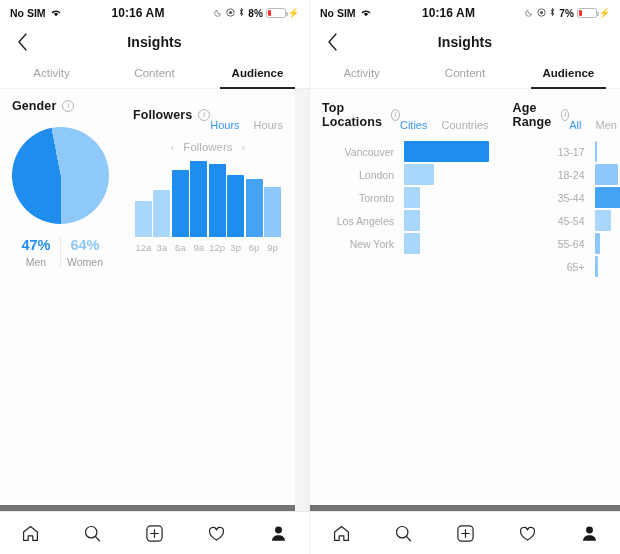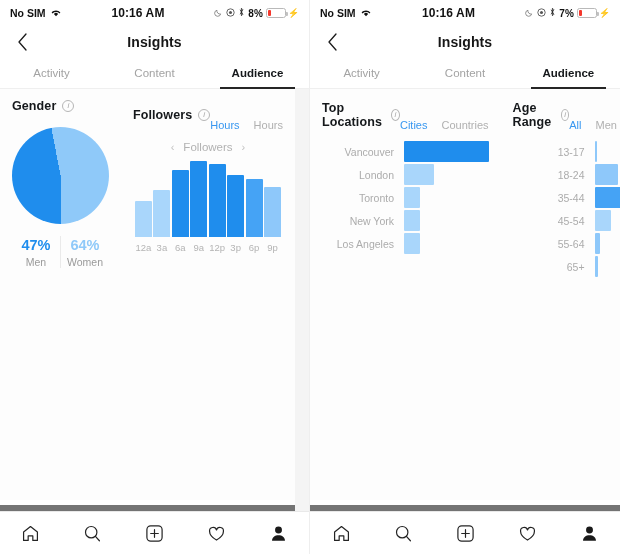--- a/index.html
+++ b/index.html
@@ -347,27 +347,27 @@
                 <div class="hrow-bar" style="width: 36%; background: rgb(169, 214, 251);"></div>
               </div>
             </div>
             <div class="hrow">
               <div class="hrow-lbl">Toronto</div>
               <div class="hrow-track">
                 <div class="hrow-bar" style="width: 19%; background: rgb(169, 214, 251);"></div>
               </div>
             </div>
             <div class="hrow">
+              <div class="hrow-lbl">Los Angeles</div>
+              <div class="hrow-track">
+                <div class="hrow-bar" style="width: 19%; background: rgb(169, 214, 251);"></div>
+              </div>
+            </div>
+            <div class="hrow">
               <div class="hrow-lbl">New York</div>
-              <div class="hrow-track">
-                <div class="hrow-bar" style="width: 19%; background: rgb(169, 214, 251);"></div>
-              </div>
-            </div>
-            <div class="hrow">
-              <div class="hrow-lbl">Los Angeles</div>
               <div class="hrow-track">
                 <div class="hrow-bar" style="width: 19%; background: rgb(169, 214, 251);"></div>
               </div>
             </div>
           </div>
       </div>
 
       <div class="card">
         <div class="card-head">
           <span class="card-title">Age Range</span>

